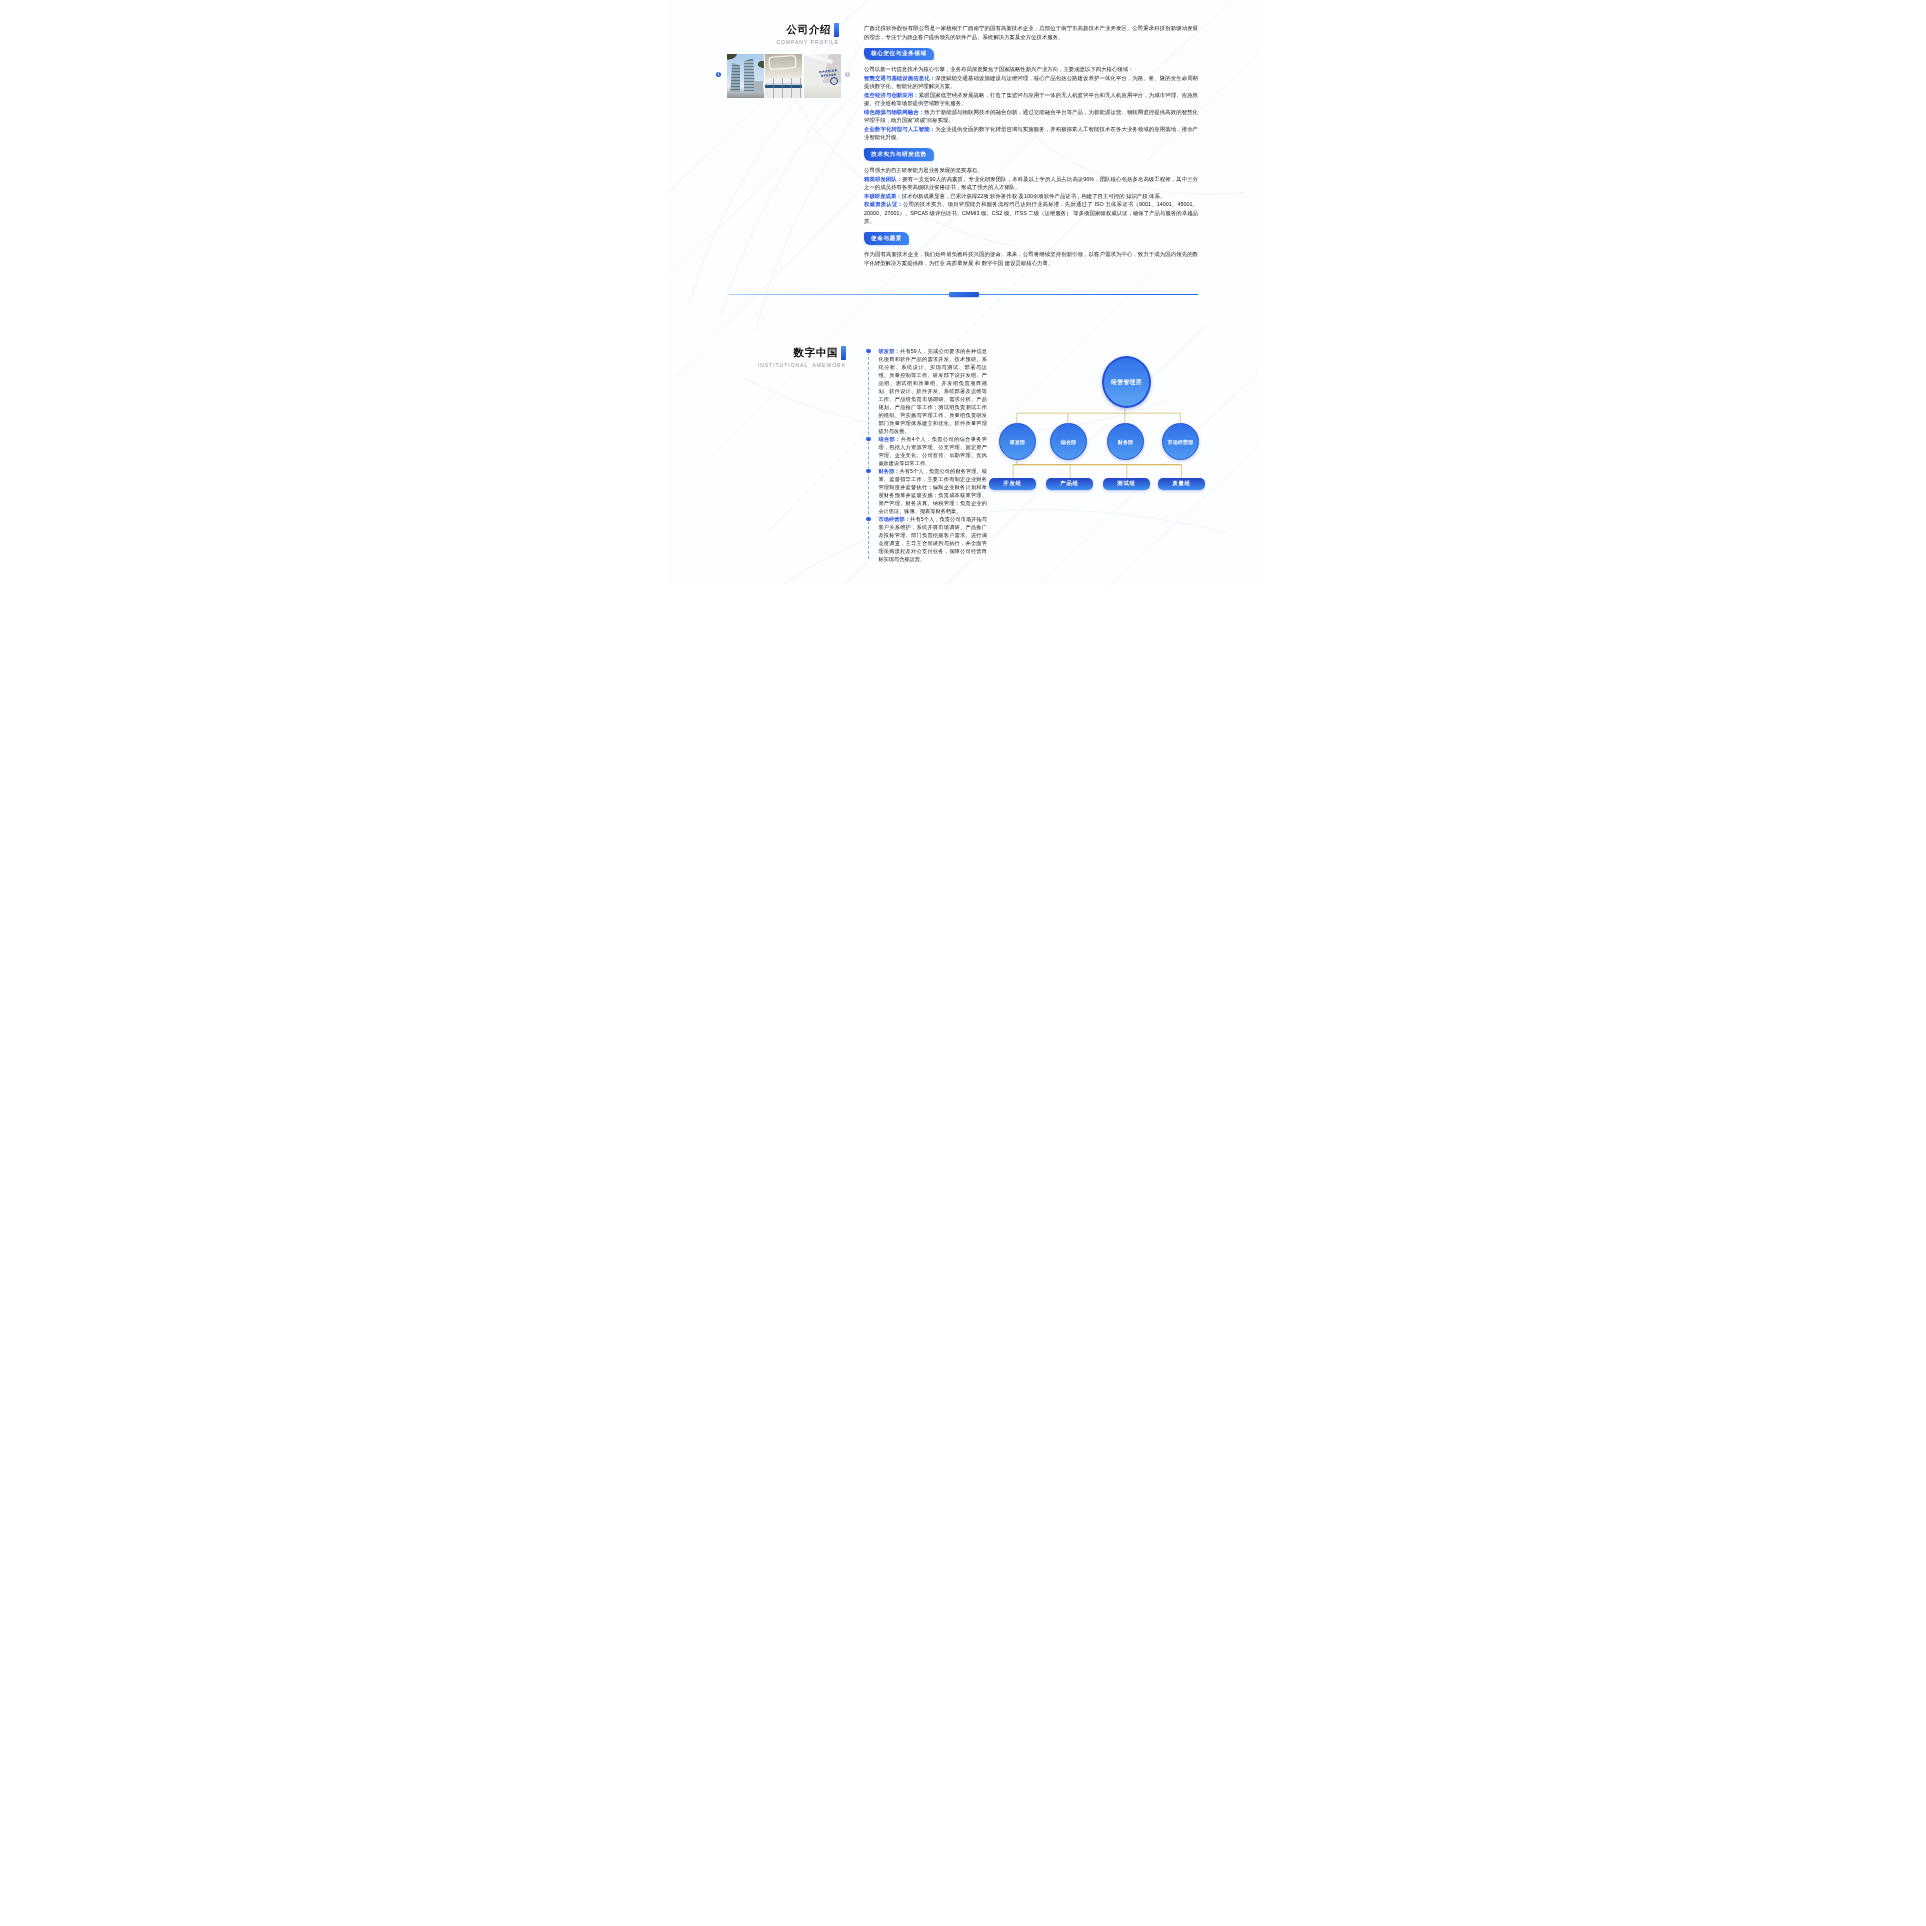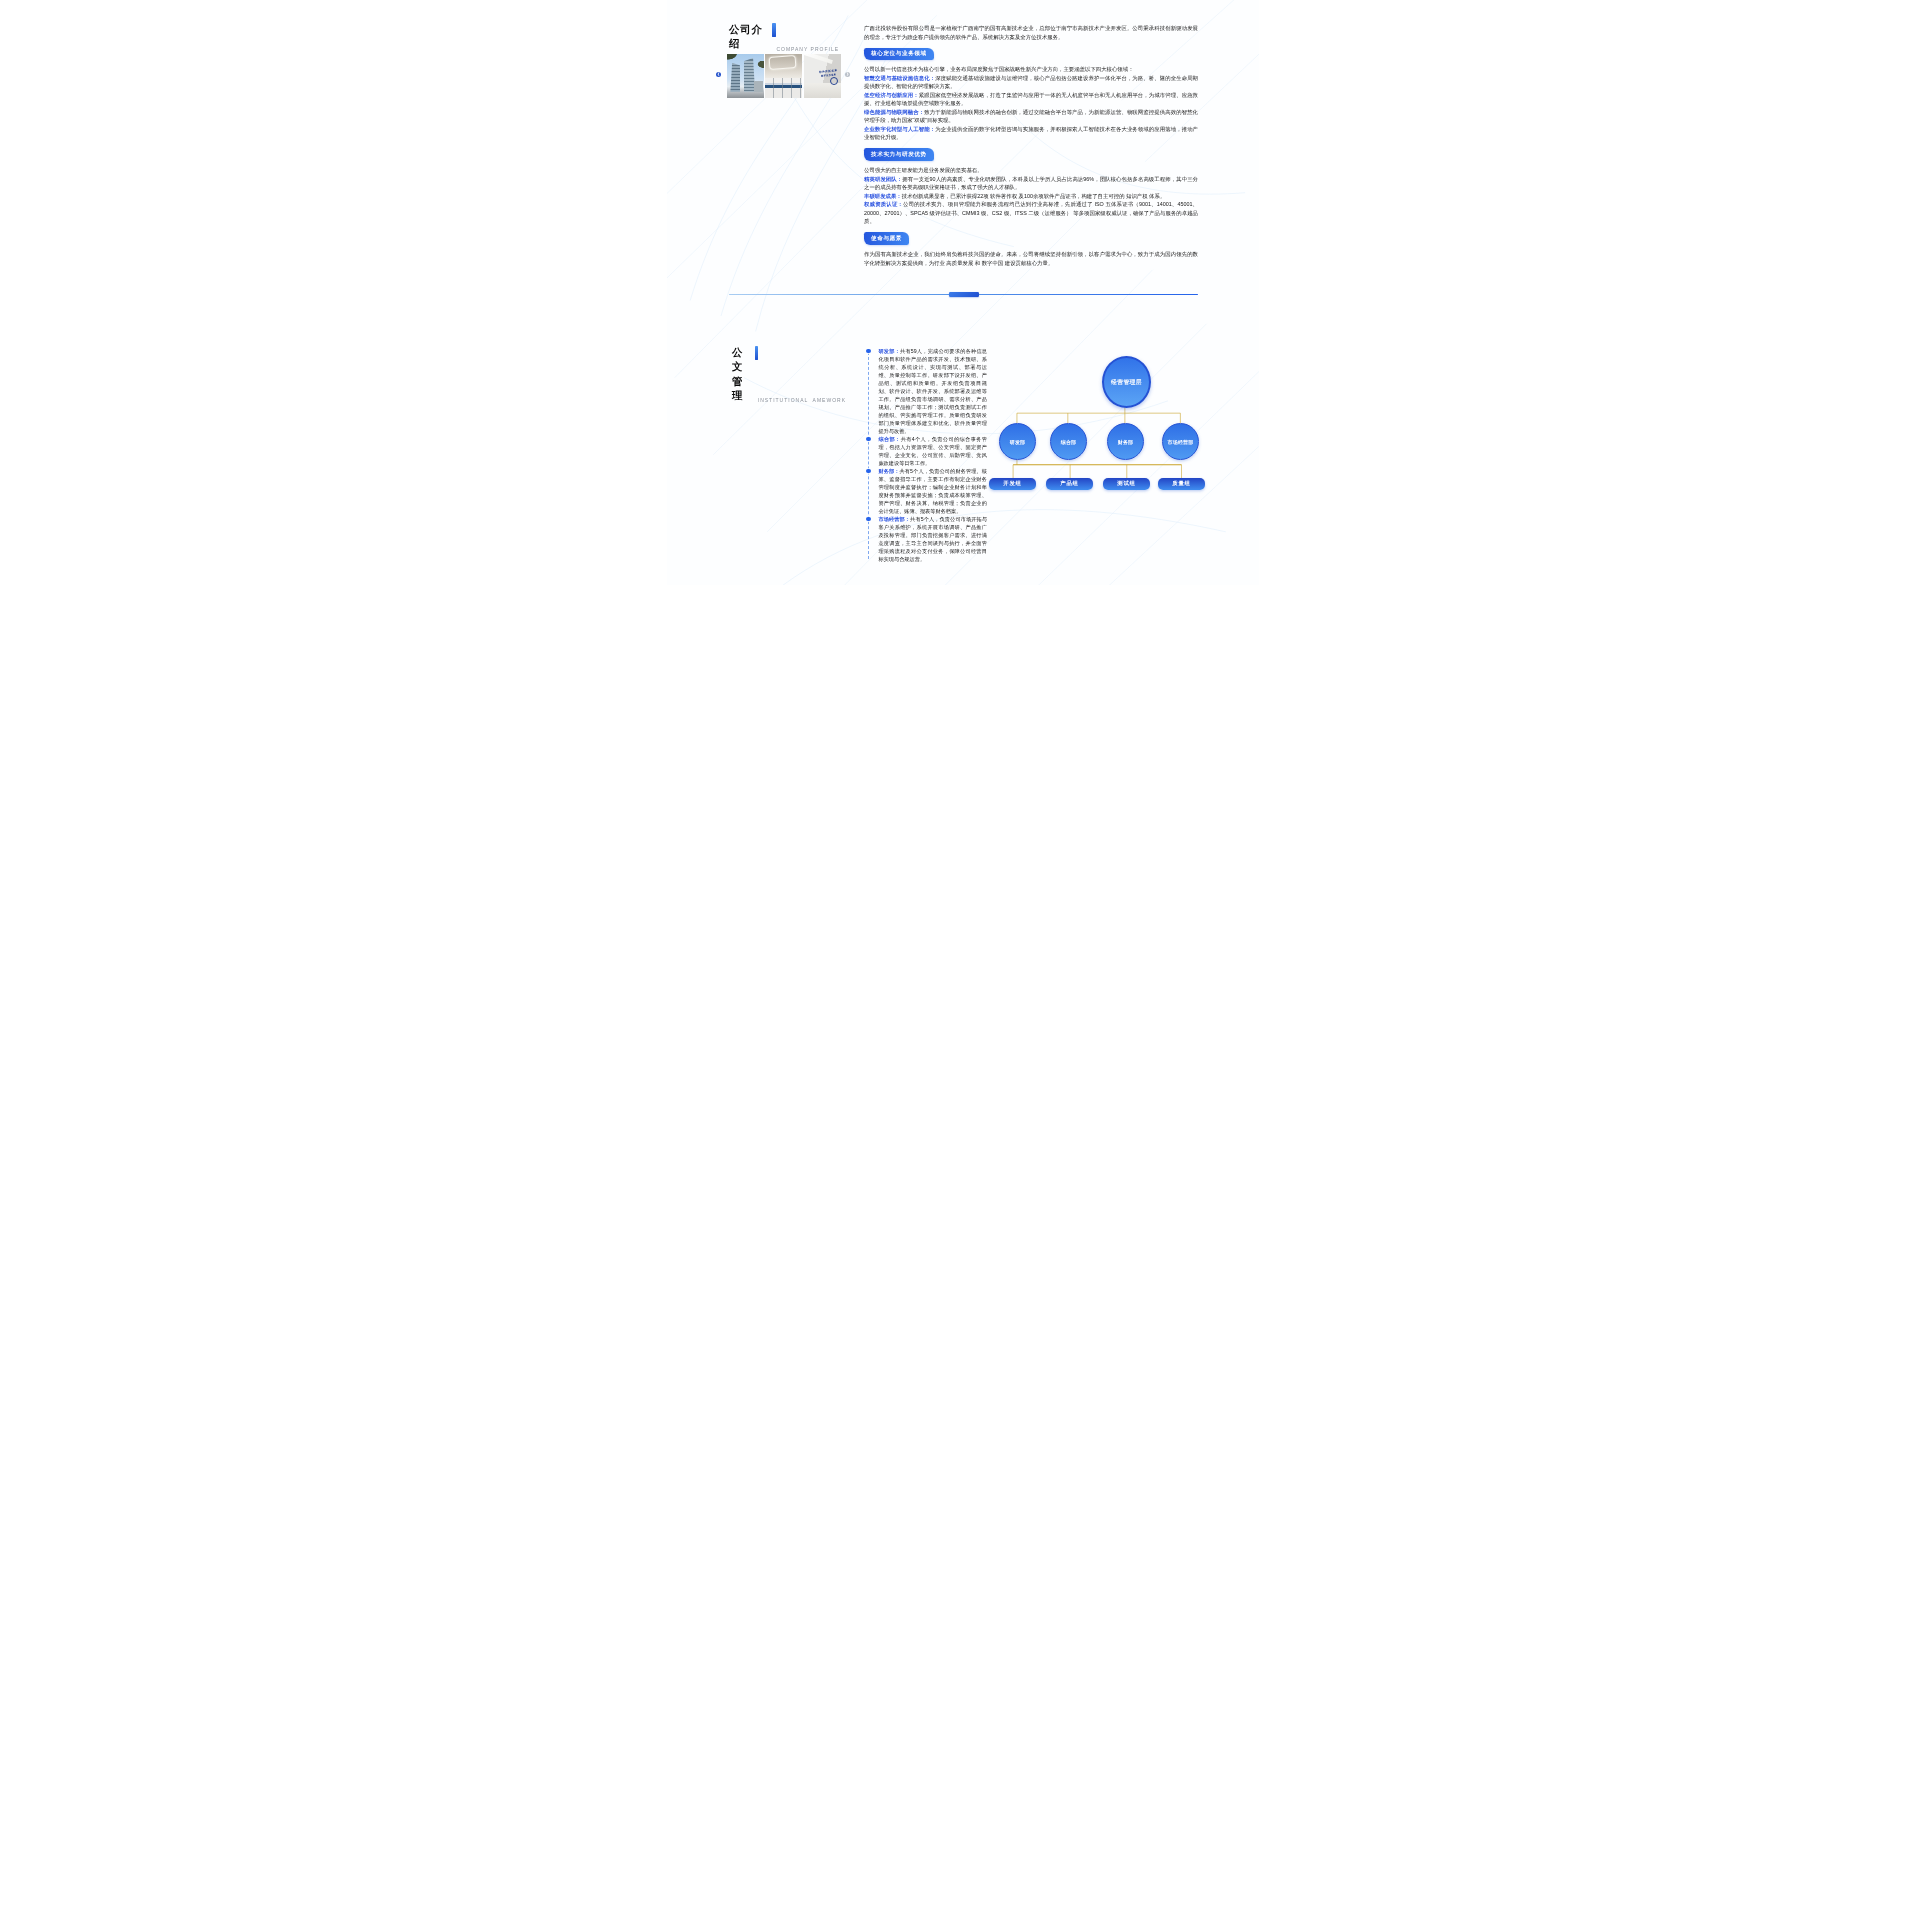--- a/index.html
+++ b/index.html
@@ -2,21 +2,21 @@
 <html style="font-size:6.2px"><head>
 <meta charset="utf-8">
 <style>
   html,body{margin:0;padding:0;background:#ffffff;}
   .page{position:relative;width:592px;height:585px;margin:0 auto;background:#fdfeff;
         overflow:hidden;font-family:"Liberation Sans",sans-serif;}
   .bg-decor{position:absolute;inset:0;z-index:0;pointer-events:none;}
   .layer{position:relative;z-index:1;}
 
   
-  .title-block{position:absolute;display:flex;flex-direction:row;align-items:flex-end;}
+  .title-block{position:absolute;display:flex;flex-direction:column;align-items:flex-end;}
   .t1{left:62px;top:23px;width:110px;}
   .t2{left:65px;top:346px;width:114px;}
   .title-row{display:flex;gap:2.7px;align-items:stretch;}
   .cn-title{margin:0;font-size:10.4px;font-weight:800;color:#0b0b0b;line-height:14.3px;letter-spacing:0.8px;}
   .title-bar{width:5px;height:14.3px;background:linear-gradient(180deg,#4b93f2 0%,#1d50cf 100%);border-radius:0.4px;}
   .en-sub{margin-top:1.9px;font-size:5px;color:#8a9099;letter-spacing:1px;white-space:pre;font-weight:500;}
 
   
   .photo{position:absolute;top:54px;width:37px;height:44px;overflow:hidden;background:#dfe6ec;}
   .ph1{left:60px;}.ph2{left:98px;}.ph3{left:137px;}
@@ -169,21 +169,21 @@
           <div class="badge"><span>使命与愿景</span></div>
           <p class="bl"><span>作为国有高新技术企业，我们始终肩负着科技兴国的使命。未来，公司将继续坚持创新引领，以客户需求为中心，致力于成为国内领先的数字化转型解决方案提供商，为行业 高质量发展 和 数字中国 建设贡献核心力量。</span></p>
         </div>
     </div>
 
     <div class="divider-line"></div>
     <div class="divider-pill"></div>
 
     <div class="title-block t2">
       <div class="title-row">
-        <h1 class="cn-title">公文管理</h1>
+        <h1 class="cn-title">数字中国</h1>
         <div class="title-bar"></div>
       </div>
       <div class="en-sub">INSTITUTIONAL  AMEWORK</div>
     </div>
 
     <div class="dept-list">
         <div class="dept">
           <span class="dot"></span>
           <p><span class="dname">研发部：</span><span>共有59人，完成公司要求的各种信息化项目和软件产品的需求开发、技术预研、系统分析、系统设计、实现与测试、部署与运维、质量控制等工作。研发部下设开发组、产品组、测试组和质量组。开发组负责项目规划、软件设计、软件开发、系统部署及运维等工作。产品组负责市场调研、需求分析、产品规划、产品推广等工作；测试组负责测试工作的组织、管实施与管理工作。质量组负责研发部门质量管理体系建立和优化、软件质量管理提升与改善。</span></p>
         </div>

